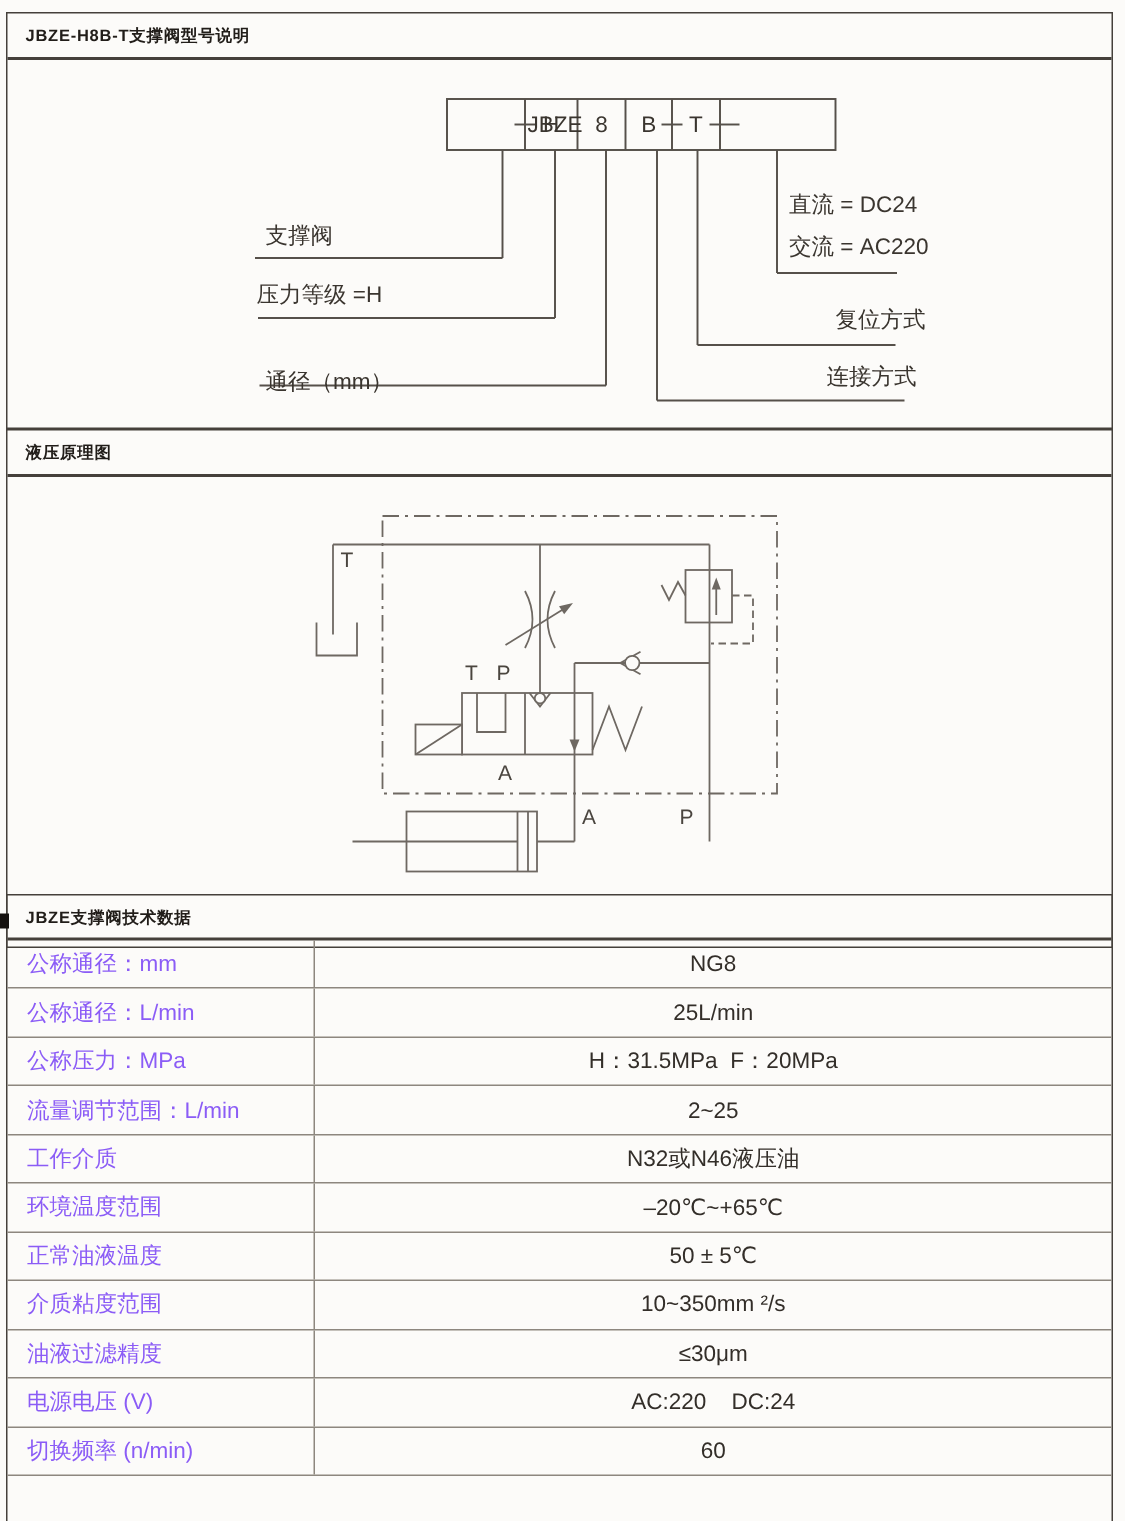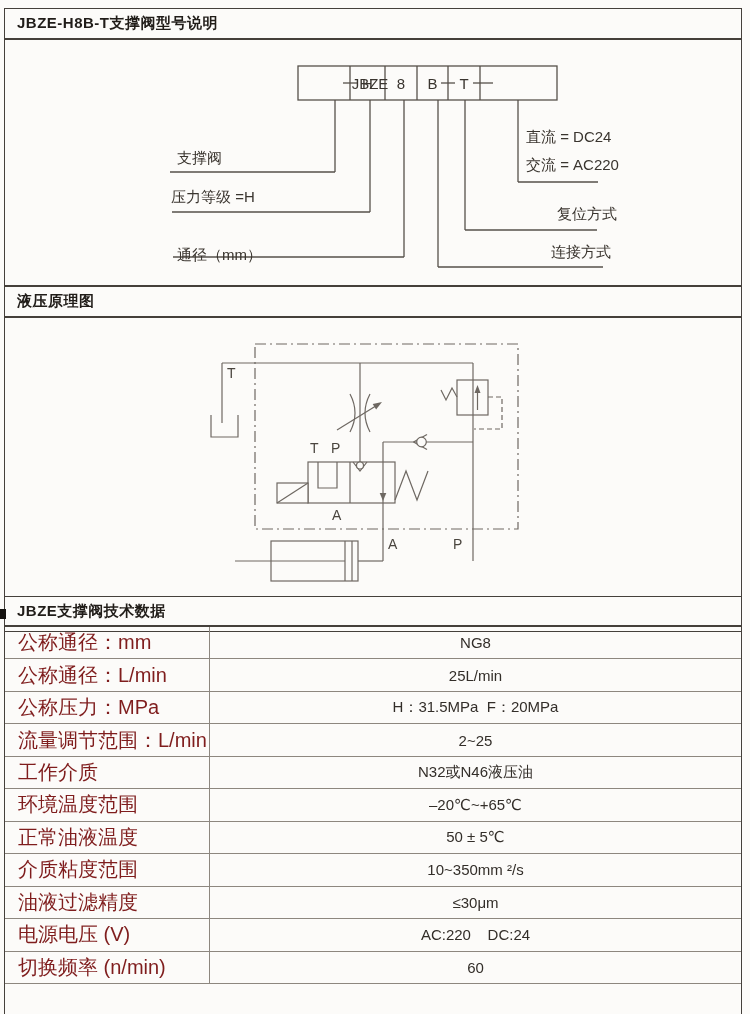--- a/index.html
+++ b/index.html
@@ -3,29 +3,29 @@
 <meta charset="utf-8">
 <style>
   html,body{margin:0;padding:0;background:#e8e8e6;}
   #page{
     position:relative;width:750px;height:1014px;background:#fcfbf9;
     font-family:"Liberation Sans","DejaVu Sans",sans-serif;color:#332e29;
     overflow:hidden;margin:0 auto;
   }
   .sec{position:absolute;left:4px;width:738px;border:1.6px solid #45403b;box-sizing:border-box;background:transparent;}
   .sec-titlebar{height:31px;border-bottom:2px solid #45403b;display:flex;align-items:center;box-sizing:border-box;}
-  .sec-title{font-weight:bold;font-size:15px;color:#211d19;padding-left:12px;letter-spacing:0.5px;}
+  .sec-title{font-weight:bold;font-size:11px;color:#211d19;padding-left:12px;letter-spacing:0.5px;}
   svg{position:absolute;left:0;top:0;pointer-events:none;}
   .lbl{position:absolute;font-size:15px;line-height:1.1;color:#3a352f;white-space:pre;text-align:right;}
   .cell-lbl{position:absolute;top:75px;text-align:center;font-size:15px;color:#3a352f;}
   .port{position:absolute;font-size:14px;color:#4a453f;line-height:1;}
   
   #tbl-rows{position:absolute;left:0;right:0;top:30px;height:357px;display:flex;flex-direction:column;}
   .trow{flex:1;display:flex;border-bottom:1px solid #8d877f;box-sizing:border-box;}
-  .tlabel{width:205px;border-right:1px solid #8d877f;box-sizing:border-box;display:flex;align-items:center;padding-left:13px;font-size:20px;color:#7f1d1d;white-space:pre;}
+  .tlabel{width:205px;border-right:1px solid #8d877f;box-sizing:border-box;display:flex;align-items:center;padding-left:13px;font-size:15px;color:#8b5cf6;white-space:pre;}
   .tvalue{flex:1;display:flex;align-items:center;justify-content:center;font-size:15px;color:#332e29;white-space:pre;}
   .bullet{position:absolute;left:0;top:609px;width:6px;height:10px;background:#15120f;}
 </style>
 </head>
 <body>
 
 <div id="page">
 
   <div class="sec" style="top:8px;height:278px;">
     <div class="sec-titlebar">

